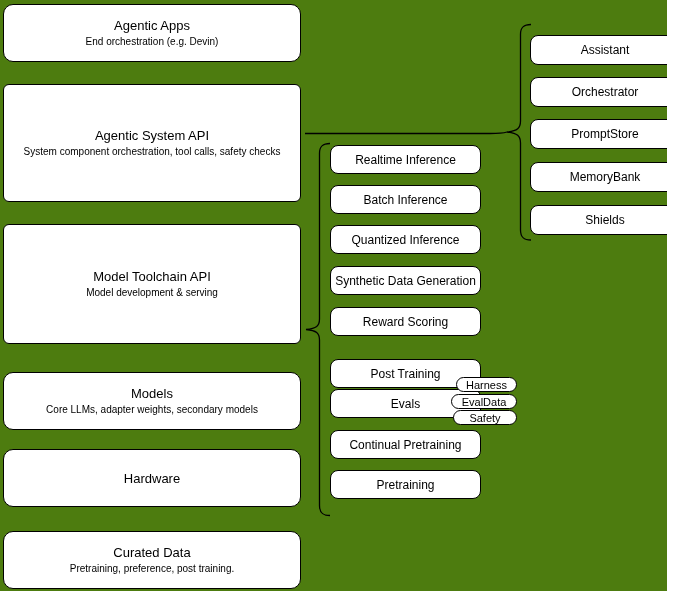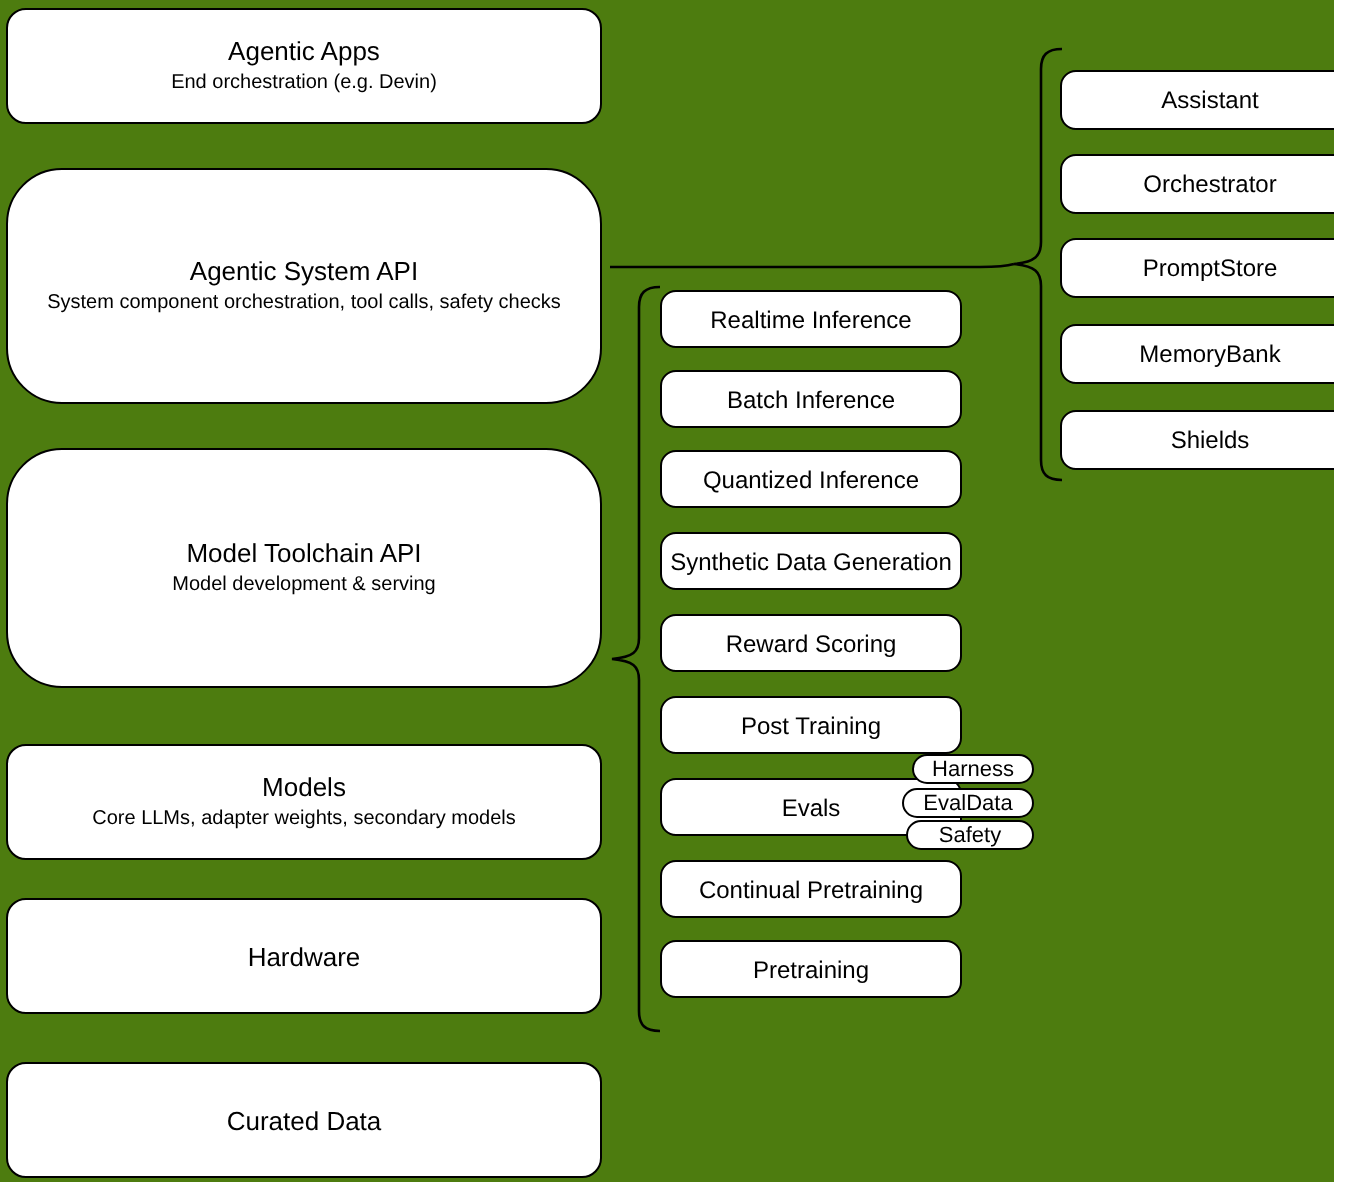--- a/index.html
+++ b/index.html
@@ -25,21 +25,21 @@
     border: 1.3px solid #000000;
     background: #ffffff;
     display: flex;
     flex-direction: column;
     align-items: center;
     justify-content: center;
     text-align: center;
     gap: 3px;
   }
   .r10 { border-radius: 10px; }
-  .r22 { border-radius: 28px; }
+  .r22 { border-radius: 6px; }
   .lbox .title { font-size: 13px; line-height: 15px; }
   .lbox .sub   { font-size: 10px; line-height: 12px; padding: 0 8px; }
   .mbox {
     position: absolute;
     left: 330px;
     width: 151px;
     height: 29px;
     box-sizing: border-box;
     border: 1.3px solid #000000;
     border-radius: 8px;
@@ -111,38 +111,39 @@
   </div>
   <div class="lbox r10" style="top:372px;height:58px">
     <div class="title">Models</div>
     <div class="sub">Core LLMs, adapter weights, secondary models</div>
   </div>
   <div class="lbox r10" style="top:449px;height:58px">
     <div class="title">Hardware</div>
   </div>
   <div class="lbox r10" style="top:531px;height:58px">
     <div class="title">Curated Data</div>
+    <div class="sub">Pretraining, preference, post training.</div>
   </div>
 
   <div class="mbox" style="top:145px">
     <span>Realtime Inference</span>
   </div>
   <div class="mbox" style="top:185px">
     <span>Batch Inference</span>
   </div>
   <div class="mbox" style="top:225px">
     <span>Quantized Inference</span>
   </div>
   <div class="mbox" style="top:266px">
     <span>Synthetic Data Generation</span>
   </div>
   <div class="mbox" style="top:307px">
     <span>Reward Scoring</span>
   </div>
-  <div class="mbox" style="top:348px">
+  <div class="mbox" style="top:359px">
     <span>Post Training</span>
   </div>
   <div class="mbox" style="top:389px">
     <span>Evals</span>
   </div>
   <div class="mbox" style="top:430px">
     <span>Continual Pretraining</span>
   </div>
   <div class="mbox" style="top:470px">
     <span>Pretraining</span>

